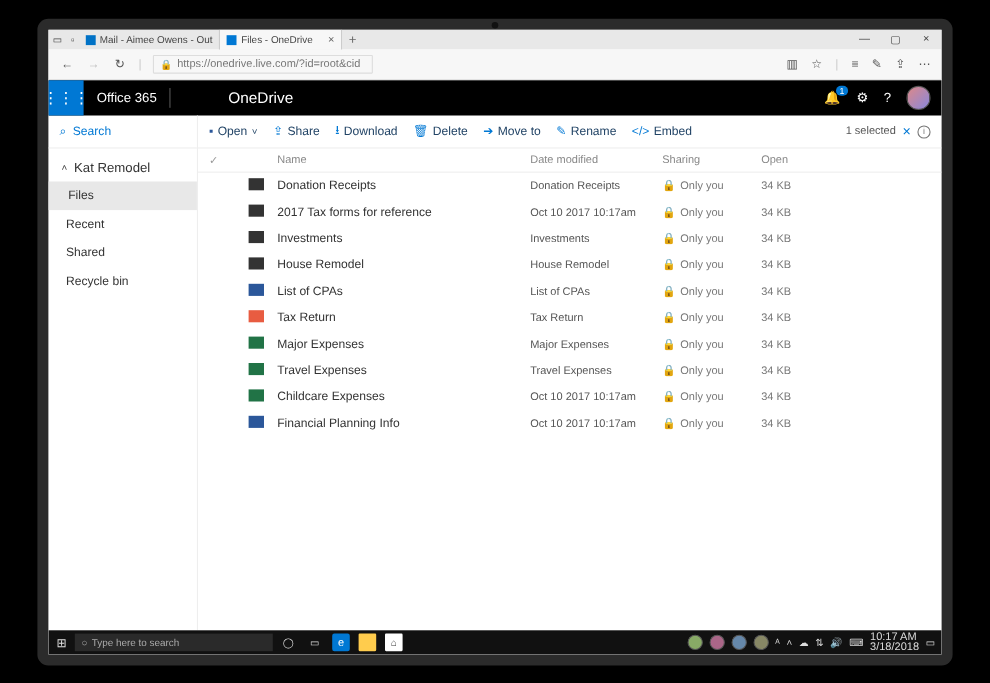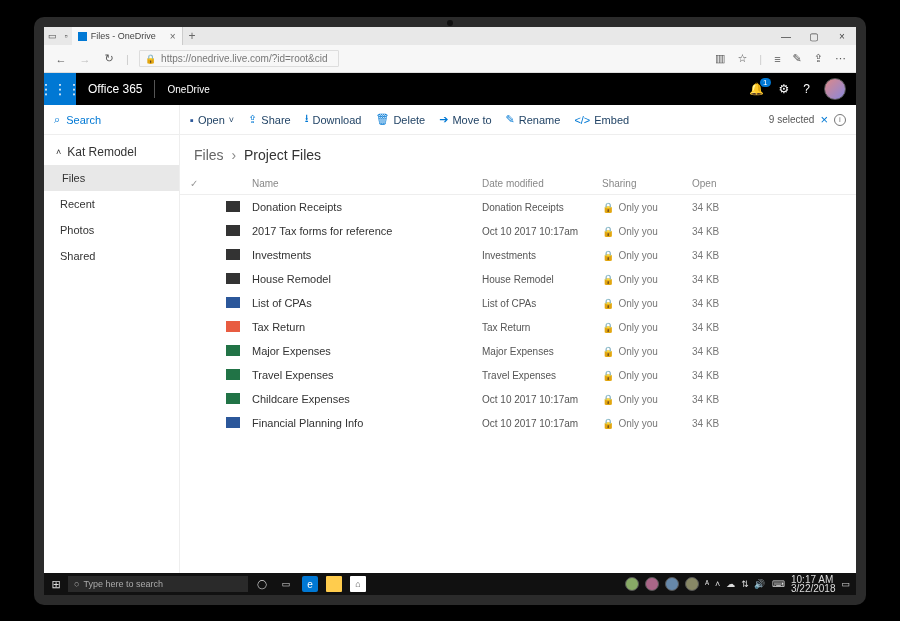--- a/index.html
+++ b/index.html
@@ -25,21 +25,21 @@
 .addrbar .navbtn { width: 14px; text-align: center; }
 .url { flex: 0 0 auto; display: flex; align-items: center; gap: 4px; border: 1px solid #ddd; border-radius: 1px; padding: 2px 6px; font-size: 10px; color: #777; min-width: 200px; }
 .lock { color: #0a0; font-size: 9px; }
 .addrbar .right { margin-left: auto; display: flex; gap: 12px; align-items: center; }
 
 
 .o365 { height: 32px; background: #000; color: #fff; display: flex; align-items: center; font-size: 12px; }
 .waffle { width: 32px; height: 32px; background: #0078d4; display: flex; align-items: center; justify-content: center; font-size: 14px; }
 .o365 .brand { padding: 0 12px; }
 .o365 .divider { height: 18px; width: 1px; background: #555; }
-.o365 .app { padding: 0 12px; font-size: 10px; }
+.o365 .app { padding: 0 12px; font-size: 14px; margin-left: 40px; }
 .o365 .right { margin-left: auto; display: flex; align-items: center; gap: 14px; padding-right: 10px; }
 .bell { position: relative; }
 .bell .badge { position: absolute; top: -4px; right: -6px; background: #0078d4; color: #fff; font-size: 8px; border-radius: 8px; padding: 0 3px; }
 .avatar { width: 22px; height: 22px; border-radius: 50%; background: linear-gradient(135deg,#d88,#88d); border: 1px solid #555; }
 
 
 .main { display: flex; height: calc(100% - 18px - 28px - 32px - 22px); }
 .left { width: 136px; border-right: 1px solid #eee; }
 .searchrow { height: 30px; border-bottom: 1px solid #eee; display: flex; align-items: center; padding: 0 10px; gap: 6px; font-size: 11px; color: #0078d4; }
 .owner { padding: 10px 12px 6px; font-size: 12px; color: #333; display: flex; align-items: center; gap: 6px; }
@@ -91,20 +91,24 @@
 </head>
 <body>
 
 <div class="device">
   <div class="camera"></div>
   <div class="screen">
 
     <div class="titlebar">
       <span class="tl-icon">▭</span>
       <span class="tl-icon">▫</span>
+      <div class="tab">
+        <span class="favicon" style="background:#0072c6"></span>
+        <span>Mail - Aimee Owens - Out</span>
+      </div>
       <div class="tab active">
         <span class="favicon" style="background:#0078d4"></span>
         <span>Files - OneDrive</span>
         <span class="x">×</span>
       </div>
       <span class="newtab">+</span>
       <div class="winbtns">
         <span>—</span>
         <span>▢</span>
         <span>×</span>
@@ -149,22 +153,22 @@
         <div class="searchrow">
           <span style="color:#0078d4">⌕</span>
           <span>Search</span>
         </div>
         <div class="owner">
           <span style="font-size:9px">˄</span>
           <span>Kat Remodel</span>
         </div>
         <div class="navitem active">Files</div>
         <div class="navitem">Recent</div>
-        <div class="navitem">Photos</div>
         <div class="navitem">Shared</div>
+        <div class="navitem">Recycle bin</div>
       </div>
 
       <div class="content">
         <div class="cmdbar">
           <div class="cmd">
               <span class="ic" style="color:#2b579a">▪</span>
               <span>Open</span> 
               <span style="font-size:9px">˅</span>
             </div>
           <div class="cmd">
@@ -186,31 +190,26 @@
           <div class="cmd">
               <span class="ic">✎</span>
               <span>Rename</span>
             </div>
           <div class="cmd">
               <span class="ic">&lt;/&gt;</span>
               <span>Embed</span>
             </div>
           <div class="spacer"></div>
           <div class="sel">
-            <span>9 selected</span>
+            <span>1 selected</span>
             <span class="close-sel">×</span>
             <span class="info-i">i</span>
           </div>
         </div>
 
-        <div class="bc">
-          <span class="root">Files</span>
-          <span class="sep">›</span>
-          <span class="cur">Project Files</span>
-        </div>
 
         <div class="tbl">
           <div class="thead">
             <span class="check">✓</span>
             <span></span>
             <span>Name</span>
             <span>Date modified</span>
             <span>Sharing</span>
             <span>Open</span>
           </div>
@@ -319,20 +318,20 @@
         <span class="av" style="background:#68a"></span>
         <span class="av" style="background:#886"></span>
         <span>ᴬ</span>
         <span>˄</span>
         <span>☁</span>
         <span>⇅</span>
         <span>🔊</span>
         <span>⌨</span>
         <div class="clock">
           <div>10:17 AM</div>
-          <div>3/22/2018</div>
+          <div>3/18/2018</div>
         </div>
         <span>▭</span>
       </div>
     </div>
 
   </div>
 </div>
 
 </body></html>

